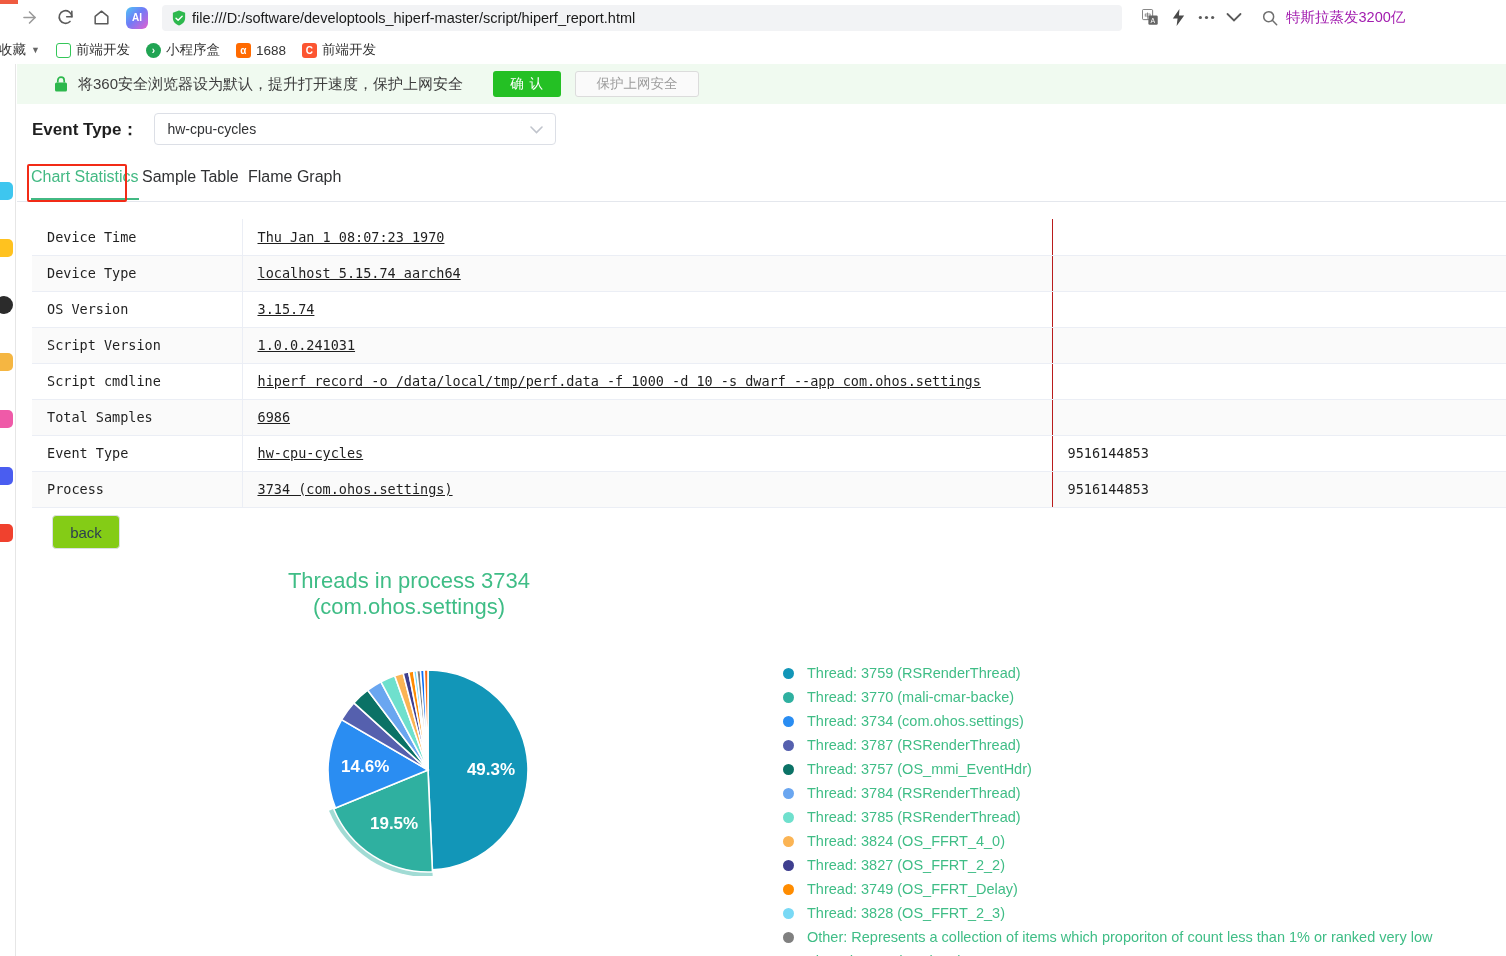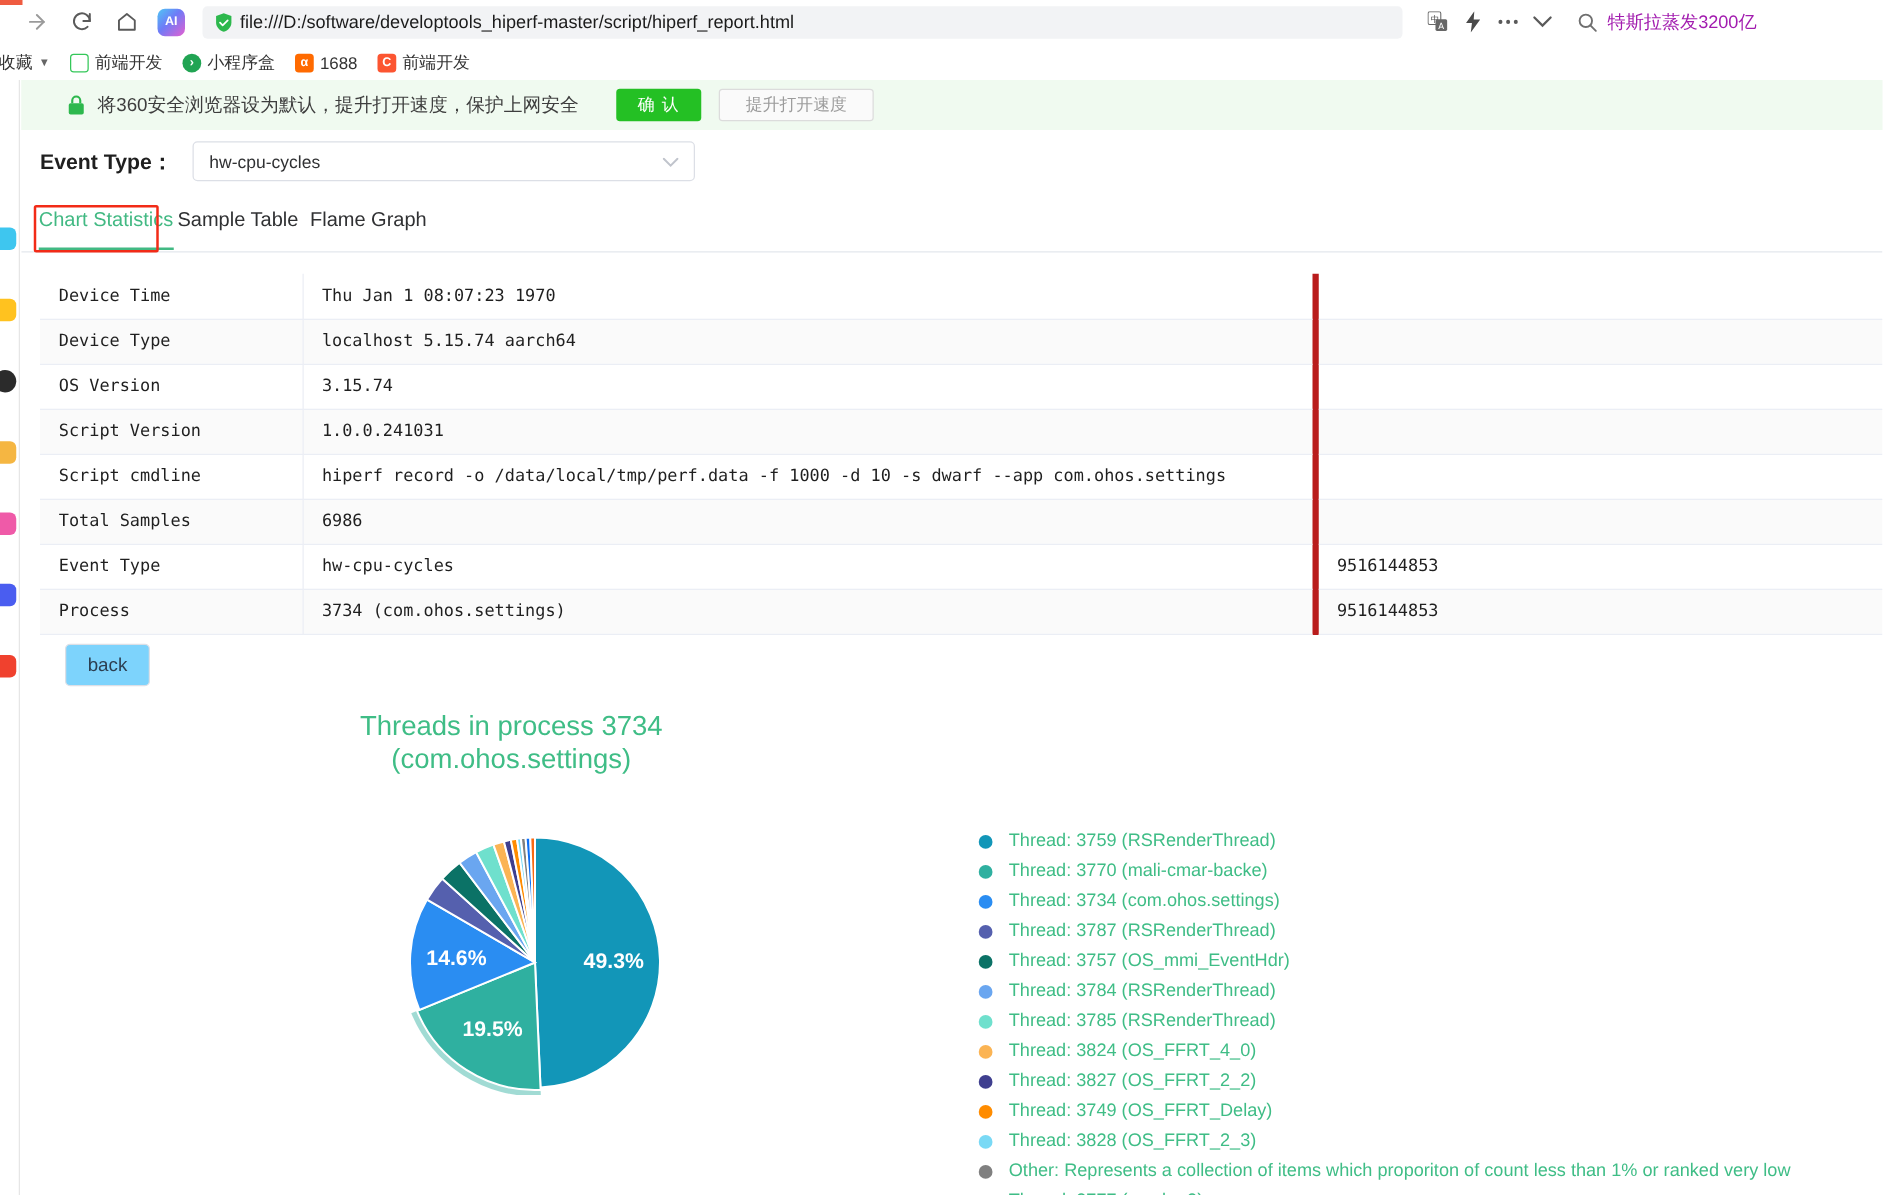--- a/index.html
+++ b/index.html
@@ -153,26 +153,26 @@
     position: absolute; left: 15px; top: 115px; width: 1474px;
     border-collapse: collapse; font-family: "DejaVu Sans Mono", monospace;
     font-size: 13.5px; color: #1f1f1f;
   }
   #info-table tr { height: 36px; }
   #info-table tr:nth-child(even) { background: #fafafa; }
   #info-table td {
     border-bottom: 1px solid #ebeef5; padding: 0 0 0 15px; vertical-align: middle;
   }
   #info-table td.c1 { width: 210px; border-right: 1px solid #ebeef5; }
-  #info-table td.c2 { width: 810px; border-right: 5px solid #b91c1c; }
+  #info-table td.c2 { width: 810px; border-right: 1px solid #b91c1c; text-decoration: underline; }
   #info-table td.c3 { width: 454px; }
 
   #back-btn {
     position: absolute; left: 35px; top: 411px; width: 68px; height: 34px;
-    border: 1px solid #dcdfe6; border-radius: 4px; background: #7dd3fc;
+    border: 1px solid #dcdfe6; border-radius: 4px; background: #84cc16;
     font-size: 15px; color: #2c3e50; cursor: pointer;
     font-family: "Liberation Sans", sans-serif;
   }
 
   
   #chart-area {
     position: absolute; left: 0px; top: 452px; width: 1489px; height: 400px;
   }
   #chart-title {
     position: absolute; left: 182px; top: 12px; width: 420px; text-align: center;
@@ -302,21 +302,21 @@
   <div class="rail-ico" style="top:460px;  background:#f0412e;"></div>
 </div>
 
 <div id="notify-bar">
   <svg id="notify-lock" viewBox="0 0 14 16">
     <rect x="1" y="6.5" width="12" height="9" rx="1.5" fill="#2db84d"></rect>
     <path d="M3.8 6.5V4.4a3.2 3.2 0 0 1 6.4 0v2.1" fill="none" stroke="#2db84d" stroke-width="1.7"></path>
   </svg>
   <span id="notify-text">将360安全浏览器设为默认，提升打开速度，保护上网安全</span>
   <button id="confirm-btn">确 认</button>
-  <button id="dismiss-btn">提升打开速度</button>
+  <button id="dismiss-btn">保护上网安全</button>
 </div>
 
 <div id="page">
 
   <div id="tabs-bar">
     <div class="tab active" style="left:14px;">Chart Statistics</div>
     <div class="tab" style="left:125px;">Sample Table</div>
     <div class="tab" style="left:231px;">Flame Graph</div>
     <div id="tab-highlight"></div>
   </div>

